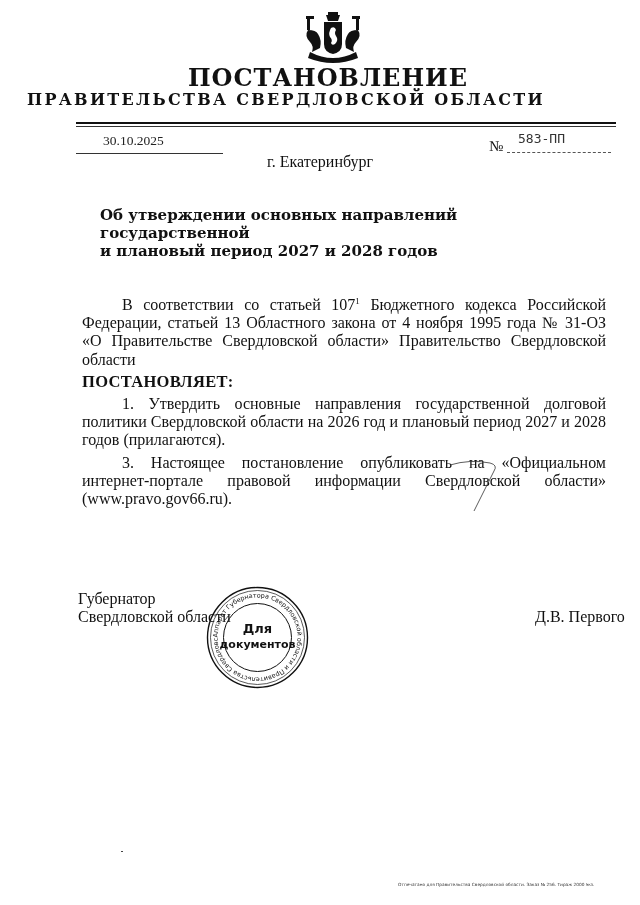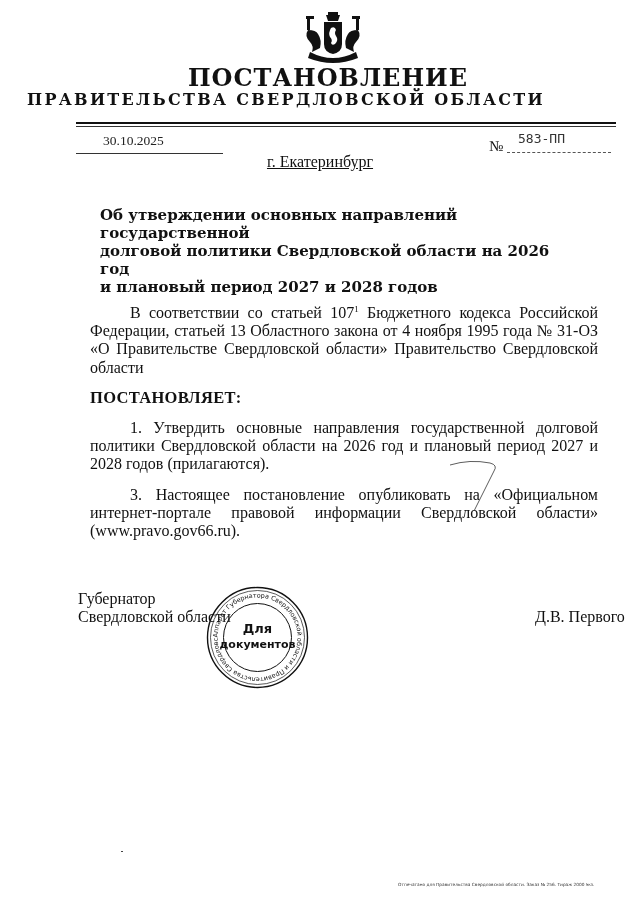--- a/index.html
+++ b/index.html
@@ -8,24 +8,24 @@
   #emblem { left: 304px; top: 10px; width: 58px; height: 56px; }
   #doc-type { left: 0; width: 640px; top: 63px; text-align: center; font-size: 24px; font-weight: bold; letter-spacing: 1px; font-family: "DejaVu Serif", "Liberation Serif", serif; margin-left: 8px; }
   #issuer { left: 0; width: 572px; top: 90px; text-align: center; font-size: 16px; font-weight: bold; letter-spacing: 2.3px; font-family: "DejaVu Serif", "Liberation Serif", serif; }
   #rule-top1 { left: 76px; top: 122px; width: 540px; height: 2px; background: #111; }
   #rule-top2 { left: 76px; top: 126px; width: 540px; height: 1px; background: #333; }
   #date-field { left: 76px; top: 133px; width: 147px; height: 20px; border-bottom: 1px solid #333; }
   #date-value { left: 103px; top: 133px; font-family: Liberation Serif, serif; font-size: 13.5px; color: #222; }
   #num-sign { left: 489px; top: 138px; font-size: 15px; }
   #num-line { left: 507px; top: 152px; width: 104px; border-bottom: 1px dashed #555; }
   #num-value { left: 518px; top: 131px; font-family: "DejaVu Sans Mono", "Liberation Mono", monospace; font-size: 13px; color: #333; }
-  #city { left: 0; width: 640px; top: 153px; text-align: center; font-size: 16px; text-decoration: underline; }
+  #city { left: 0; width: 640px; top: 153px; text-align: center; font-size: 16px; }
   #title { left: 100px; width: 480px; top: 206px; font-weight: bold; font-size: 15px; line-height: 18px; font-family: "DejaVu Serif", "Liberation Serif", serif; }
   #body { left: 78px; width: 532px; top: 292px; font-size: 16px; line-height: 18.2px; text-align: justify; }
-  #body p { margin: 12px; }
+  #body p { margin: 4px; }
   .indent { text-indent: 40px; }
   .postanovl { font-weight: bold; font-size: 16.5px; letter-spacing: 0.3px; }
   sup { font-size: 9px; vertical-align: 6px; line-height: 0; }
   #sign-title { left: 78px; top: 590px; font-size: 16px; line-height: 18px; }
   #signer { left: 535px; top: 608px; font-size: 16px; }
   #seal { left: 205px; top: 585px; width: 105px; height: 105px; }
   #print-note { left: 398px; top: 882px; font-family: "DejaVu Sans", "Liberation Sans", sans-serif; font-size: 4.3px; color: #333; white-space: nowrap; }
   #speck { left: 121px; top: 851px; width: 2px; height: 1px; background: #444; }
   #mark { left: 440px; top: 455px; width: 80px; height: 60px; }
 </style>
@@ -66,21 +66,20 @@
 <div id="date-value" class="abs">30.10.2025</div>
 
 <div id="num-sign" class="abs">№</div>
 <div id="num-line" class="abs"></div>
 <div id="num-value" class="abs">583-ПП</div>
 
 <div id="city" class="abs">г. Екатеринбург</div>
 
 <div id="title" class="abs">
   <div>Об утверждении основных направлений государственной</div>
-  <div>долговой политики Свердловской области на 2026 год</div>
   <div>и плановый период 2027 и 2028 годов</div>
 </div>
 
 <div id="body" class="abs">
   <p class="indent"><span>В соответствии со статьей 107</span><sup>1</sup><span> Бюджетного кодекса Российской Федерации, статьей 13 Областного закона от 4 ноября 1995 года № 31-ОЗ «О Правительстве Свердловской области» Правительство Свердловской области</span></p>
   <p class="postanovl">ПОСТАНОВЛЯЕТ:</p>
   <p class="indent">1. Утвердить основные направления государственной долговой политики Свердловской области на 2026 год и плановый период 2027 и 2028 годов (прилагаются).</p>
   <p class="indent">3. Настоящее постановление опубликовать на «Официальном интернет-портале правовой информации Свердловской области» (www.pravo.gov66.ru).</p>
 </div>
 

